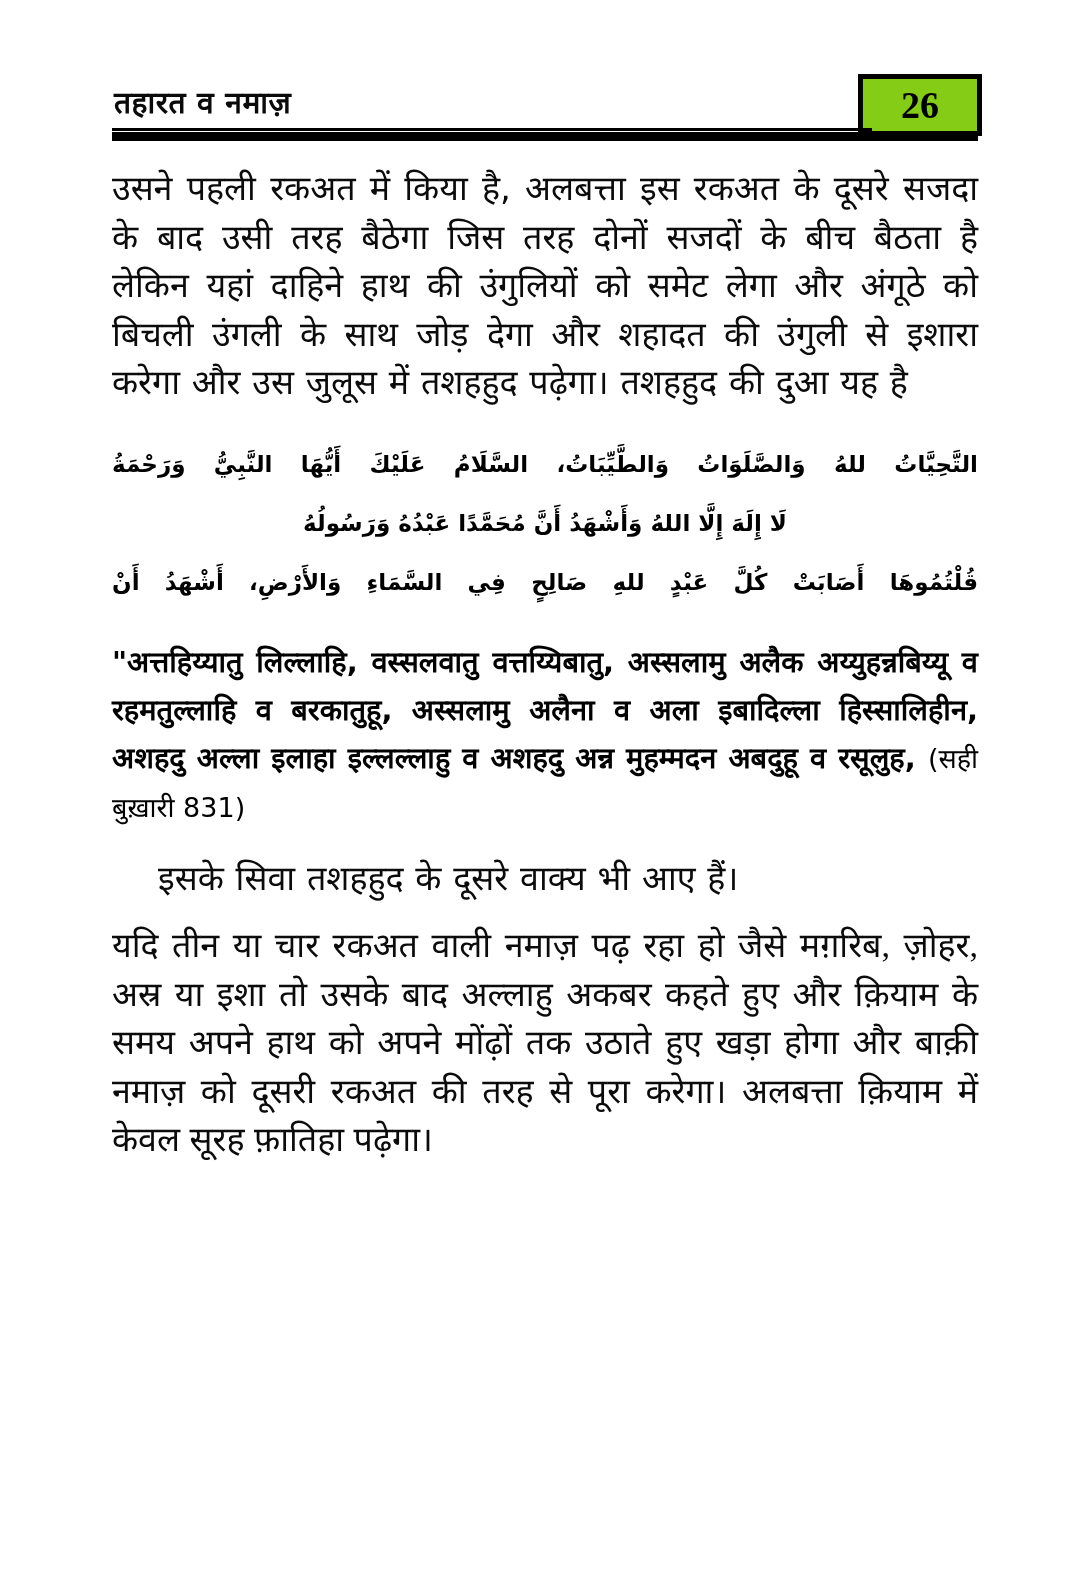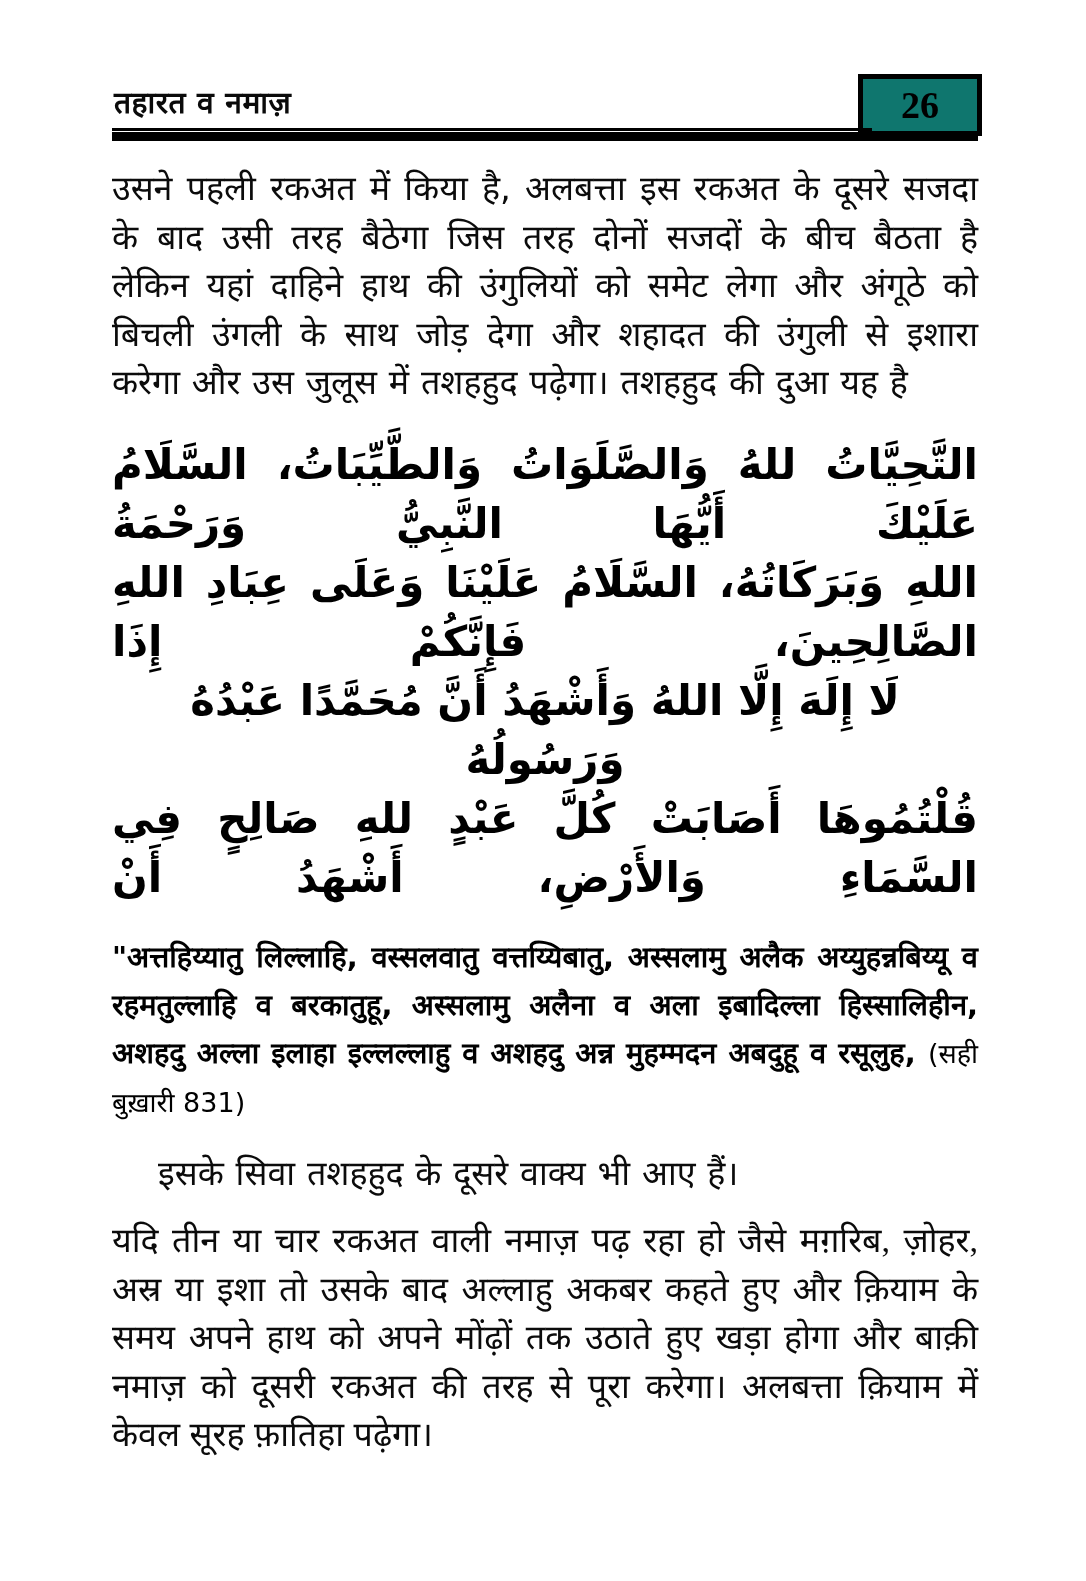--- a/index.html
+++ b/index.html
@@ -49,21 +49,21 @@
     white-space: nowrap;
     color: #0a0a0a;
   }
   .page-number-box {
     position: absolute;
     right: -4px;
     top: 0px;
     width: 124px;
     height: 62px;
     border: 5px solid #000000;
-    background: #0f766e;
+    background: #84cc16;
     display: flex;
     align-items: center;
     justify-content: center;
     box-sizing: border-box;
   }
   .page-number {
     font-family: "Liberation Serif", "DejaVu Serif", serif;
     font-size: 38px;
     font-weight: 700;
     line-height: 1;
@@ -99,21 +99,21 @@
 
   .para-1 {
     margin-top: 22px;
   }
 
   
   .arabic-block {
     direction: rtl;
     text-align: center;
     font-family: "DejaVu Sans", sans-serif;
-    font-size: 42px;
+    font-size: 23px;
     font-weight: 700;
     line-height: 59px;
     margin-top: 28px;
     color: #000000;
     letter-spacing: 0px;
   }
   .arabic-line {
     display: block;
     white-space: normal;
   }
@@ -162,21 +162,20 @@
         <span class="page-number">26</span>
       </div>
       <div class="header-rule-thin"></div>
       <div class="header-rule"></div>
     </div>
 
     <div class="body-text para-1">उसने पहली रकअत में किया है, अलबत्ता इस रकअत के दूसरे सजदा के बाद उसी तरह बैठेगा जिस तरह दोनों सजदों के बीच बैठता है लेकिन यहां दाहिने हाथ की उंगुलियों को समेट लेगा और अंगूठे को बिचली उंगली के साथ जोड़ देगा और शहादत की उंगुली से इशारा करेगा और उस जुलूस में तशहहुद पढ़ेगा। तशहहुद की दुआ यह है</div>
 
     <div class="arabic-block">
       <span class="arabic-line justify">التَّحِيَّاتُ للهُ وَالصَّلَوَاتُ وَالطَّيِّبَاتُ، السَّلَامُ عَلَيْكَ أَيُّهَا النَّبِيُّ وَرَحْمَةُ</span>
-      <span class="arabic-line justify">اللهِ وَبَرَكَاتُهُ، السَّلَامُ عَلَيْنَا وَعَلَى عِبَادِ اللهِ الصَّالِحِينَ، فَإِنَّكُمْ إِذَا</span>
       <span class="arabic-line">لَا إِلَهَ إِلَّا اللهُ وَأَشْهَدُ أَنَّ مُحَمَّدًا عَبْدُهُ وَرَسُولُهُ</span>
       <span class="arabic-line justify">قُلْتُمُوهَا أَصَابَتْ كُلَّ عَبْدٍ للهِ صَالِحٍ فِي السَّمَاءِ وَالأَرْضِ، أَشْهَدُ أَنْ</span>
     </div>
 
     <div class="translit-block">
       <span>"अत्तहिय्यातु लिल्लाहि, वस्सलवातु वत्तय्यिबातु, अस्सलामु अलैक अय्युहन्नबिय्यू व रहमतुल्लाहि व बरकातुहू, अस्सलामु अलैना व अला इबादिल्ला हिस्सालिहीन, अशहदु अल्ला इलाहा इल्लल्लाहु व अशहदु अन्न मुहम्मदन अबदुहू व रसूलुह,</span>
       <span class="citation">(सही बुख़ारी 831)</span>
     </div>
 
     <div class="body-text para-indent">इसके सिवा तशहहुद के दूसरे वाक्य भी आए हैं।</div>

